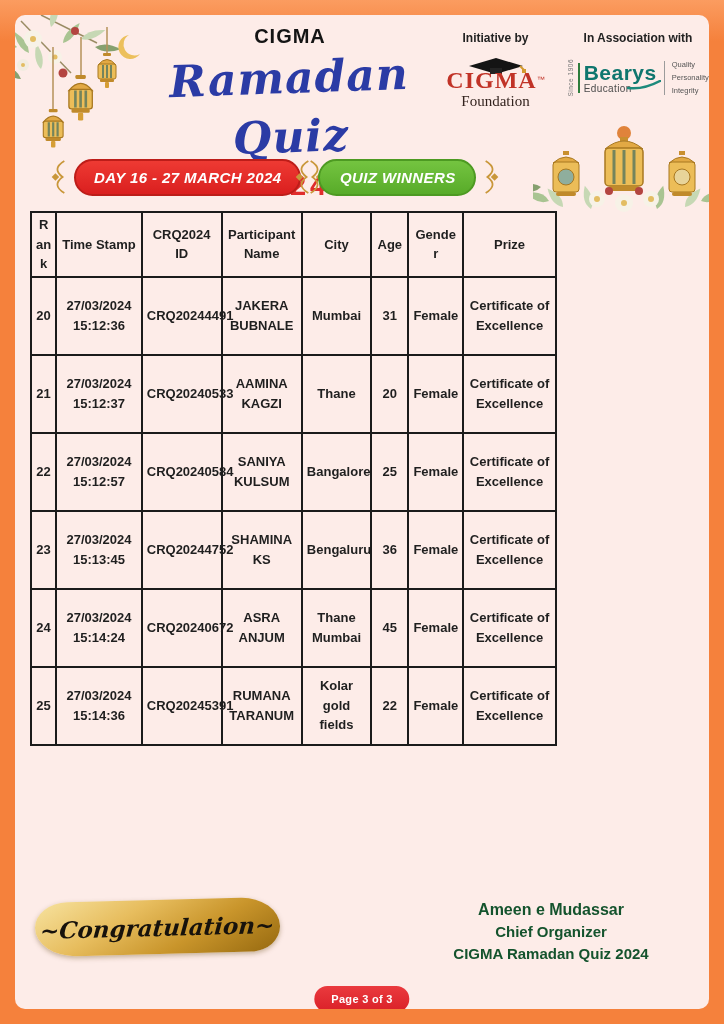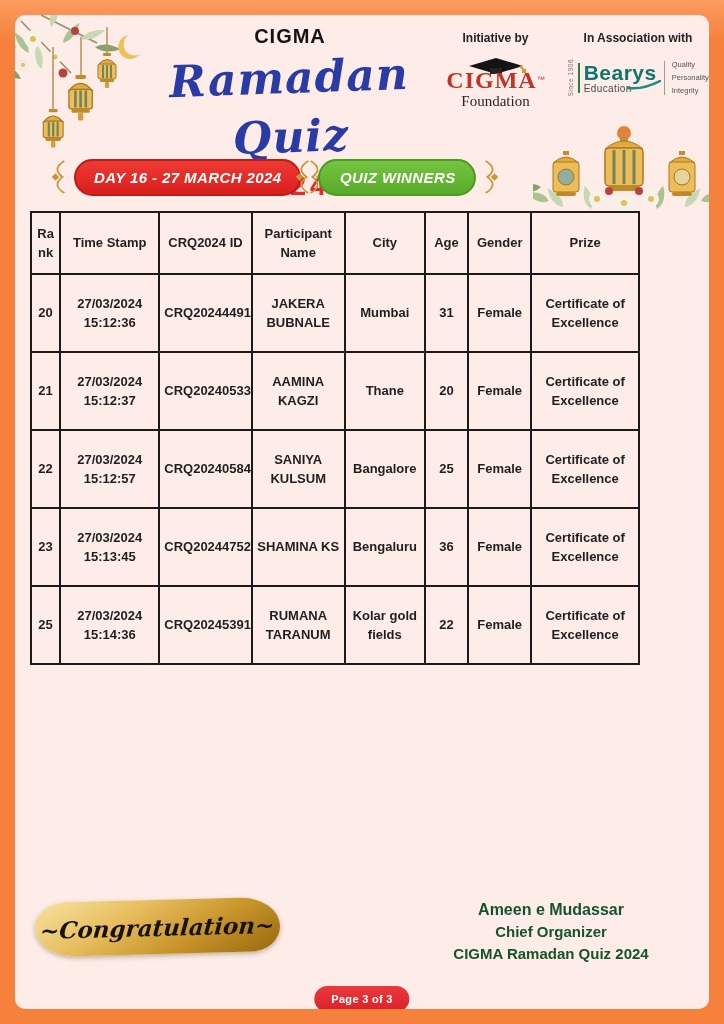--- a/index.html
+++ b/index.html
@@ -45,21 +45,21 @@
   .badge-group { position:absolute; display:flex; align-items:center; gap:7px; z-index:2; }
   .day-group { left:36px; top:142px; }
   .winners-group { left:280px; top:142px; }
   .pill { height:37px; display:flex; align-items:center; justify-content:center;
           border-radius:19px; color:#fff; font-weight:800; font-size:15px; letter-spacing:0.4px;
           padding:0 18px; white-space:nowrap;font-style:italic; }
   .pill-red { background:linear-gradient(180deg,#ee3a33 0%, #da1f1f 100%); border:2px solid #bd1d19; }
   .pill-green { background:linear-gradient(180deg,#74c440 0%, #58ab29 100%); border:2px solid #4d9a22;padding-left:20px; }
 
   
-  .winners-table { position:absolute; left:15px; top:196px; width:610px;
+  .winners-table { position:absolute; left:15px; top:196px; width:527px;
                    border-collapse:collapse; table-layout:fixed; z-index:3;padding-left:15px; }
   .winners-table th, .winners-table td {
       border:2px solid #1b1b1b; text-align:center; vertical-align:middle;
       color:#1f1f1f; background:#fdece8; padding:2px 4px; line-height:1.5; }
   .winners-table th { font-size:13px; font-weight:700; height:62px; overflow-wrap:anywhere; }
   .winners-table td { font-size:13px; font-weight:700; height:78px; }
   .col-rank { width:4.8%; } .col-time { width:16.3%; } .col-id { width:15.2%; }
   .col-name { width:15.3%; } .col-city { width:13.2%; } .col-age { width:7.1%; }
   .col-gender { width:10.4%; } .col-prize { width:17.7%; }
   .blk { display:block; }
@@ -332,20 +332,33 @@
               <span class="blk">15:13:45</span>
             </td>
         <td>CRQ20244752</td>
         <td>SHAMINA KS</td>
         <td>Bengaluru</td>
         <td>36</td>
         <td>Female</td>
         <td>Certificate of Excellence</td>
       </tr>
 
+      <tr>
+        <td>24</td>
+        <td>
+              <span class="blk">27/03/2024</span>
+              <span class="blk">15:14:24</span>
+            </td>
+        <td>CRQ20240672</td>
+        <td>ASRA ANJUM</td>
+        <td>Thane Mumbai</td>
+        <td>45</td>
+        <td>Female</td>
+        <td>Certificate of Excellence</td>
+      </tr>
 
       <tr>
         <td>25</td>
         <td>
               <span class="blk">27/03/2024</span>
               <span class="blk">15:14:36</span>
             </td>
         <td>CRQ20245391</td>
         <td>RUMANA TARANUM</td>
         <td>Kolar gold fields</td>

